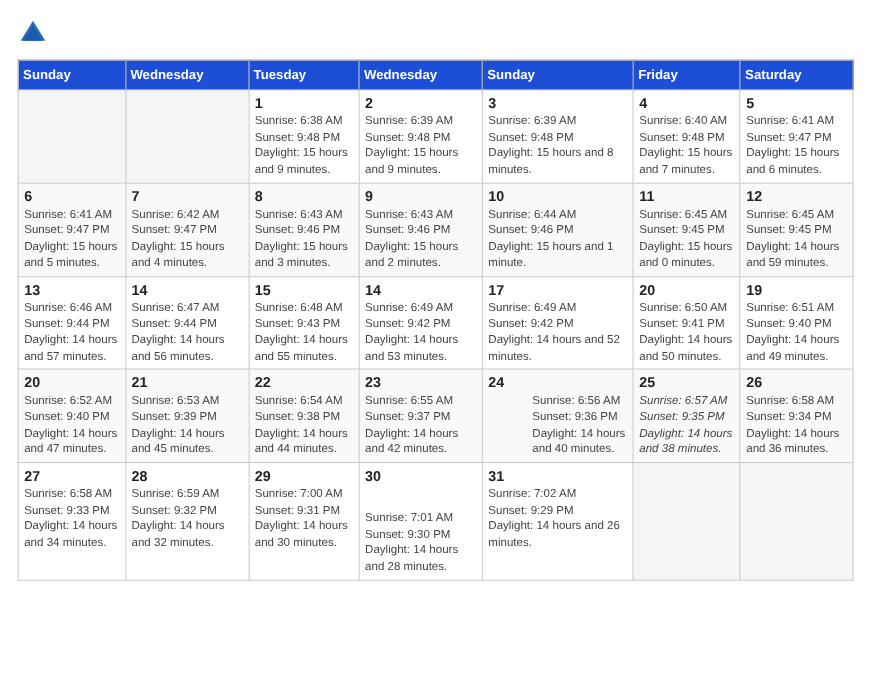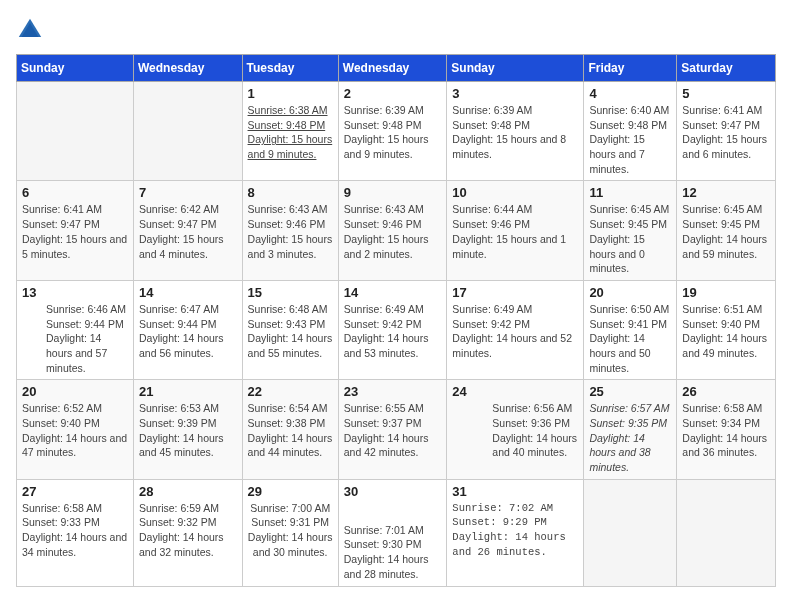--- a/index.html
+++ b/index.html
@@ -119,21 +119,21 @@
         <th>Friday</th>
         <th>Saturday</th>
       </tr>
   </thead>
   <tbody>
   <tr>
         <td class="empty-cell"></td>
         <td class="empty-cell"></td>
         <td>
           <span class="day-number">1</span>
-          <div class="day-info" style="white-space: pre-line; text-decoration: underline;">Sunrise: 6:38 AM
+          <div class="day-info" style="white-space: pre-line;">Sunrise: 6:38 AM
 Sunset: 9:48 PM
 Daylight: 15 hours and 9 minutes.</div>
         </td>
         <td>
           <span class="day-number">2</span>
           <div class="day-info" style="white-space: pre-line;">Sunrise: 6:39 AM
 Sunset: 9:48 PM
 Daylight: 15 hours and 9 minutes.</div>
         </td>
         <td>
@@ -195,21 +195,21 @@
         <td>
           <span class="day-number">12</span>
           <div class="day-info" style="white-space: pre-line;">Sunrise: 6:45 AM
 Sunset: 9:45 PM
 Daylight: 14 hours and 59 minutes.</div>
         </td>
       </tr>
       <tr>
         <td>
           <span class="day-number">13</span>
-          <div class="day-info" style="white-space: pre-line; margin-left: 24px;">Sunrise: 6:46 AM
+          <div class="day-info" style="white-space: pre-line;">Sunrise: 6:46 AM
 Sunset: 9:44 PM
 Daylight: 14 hours and 57 minutes.</div>
         </td>
         <td>
           <span class="day-number">14</span>
           <div class="day-info" style="white-space: pre-line;">Sunrise: 6:47 AM
 Sunset: 9:44 PM
 Daylight: 14 hours and 56 minutes.</div>
         </td>
         <td>
@@ -295,33 +295,33 @@
 Daylight: 14 hours and 34 minutes.</div>
         </td>
         <td>
           <span class="day-number">28</span>
           <div class="day-info" style="white-space: pre-line;">Sunrise: 6:59 AM
 Sunset: 9:32 PM
 Daylight: 14 hours and 32 minutes.</div>
         </td>
         <td>
           <span class="day-number">29</span>
-          <div class="day-info" style="white-space: pre-line; text-align: center;">Sunrise: 7:00 AM
+          <div class="day-info" style="white-space: pre-line;">Sunrise: 7:00 AM
 Sunset: 9:31 PM
 Daylight: 14 hours and 30 minutes.</div>
         </td>
         <td>
           <span class="day-number">30</span>
           <div class="day-info" style="white-space: pre-line; margin-top: 24px;">Sunrise: 7:01 AM
 Sunset: 9:30 PM
 Daylight: 14 hours and 28 minutes.</div>
         </td>
         <td>
           <span class="day-number">31</span>
-          <div class="day-info" style="white-space: pre-line; font-family: Liberation Mono, monospace;">Sunrise: 7:02 AM
+          <div class="day-info" style="white-space: pre-line;">Sunrise: 7:02 AM
 Sunset: 9:29 PM
 Daylight: 14 hours and 26 minutes.</div>
         </td>
         <td class="empty-cell"></td>
         <td class="empty-cell"></td>
       </tr>
     </tbody>
 </table>
 
 </body></html>

